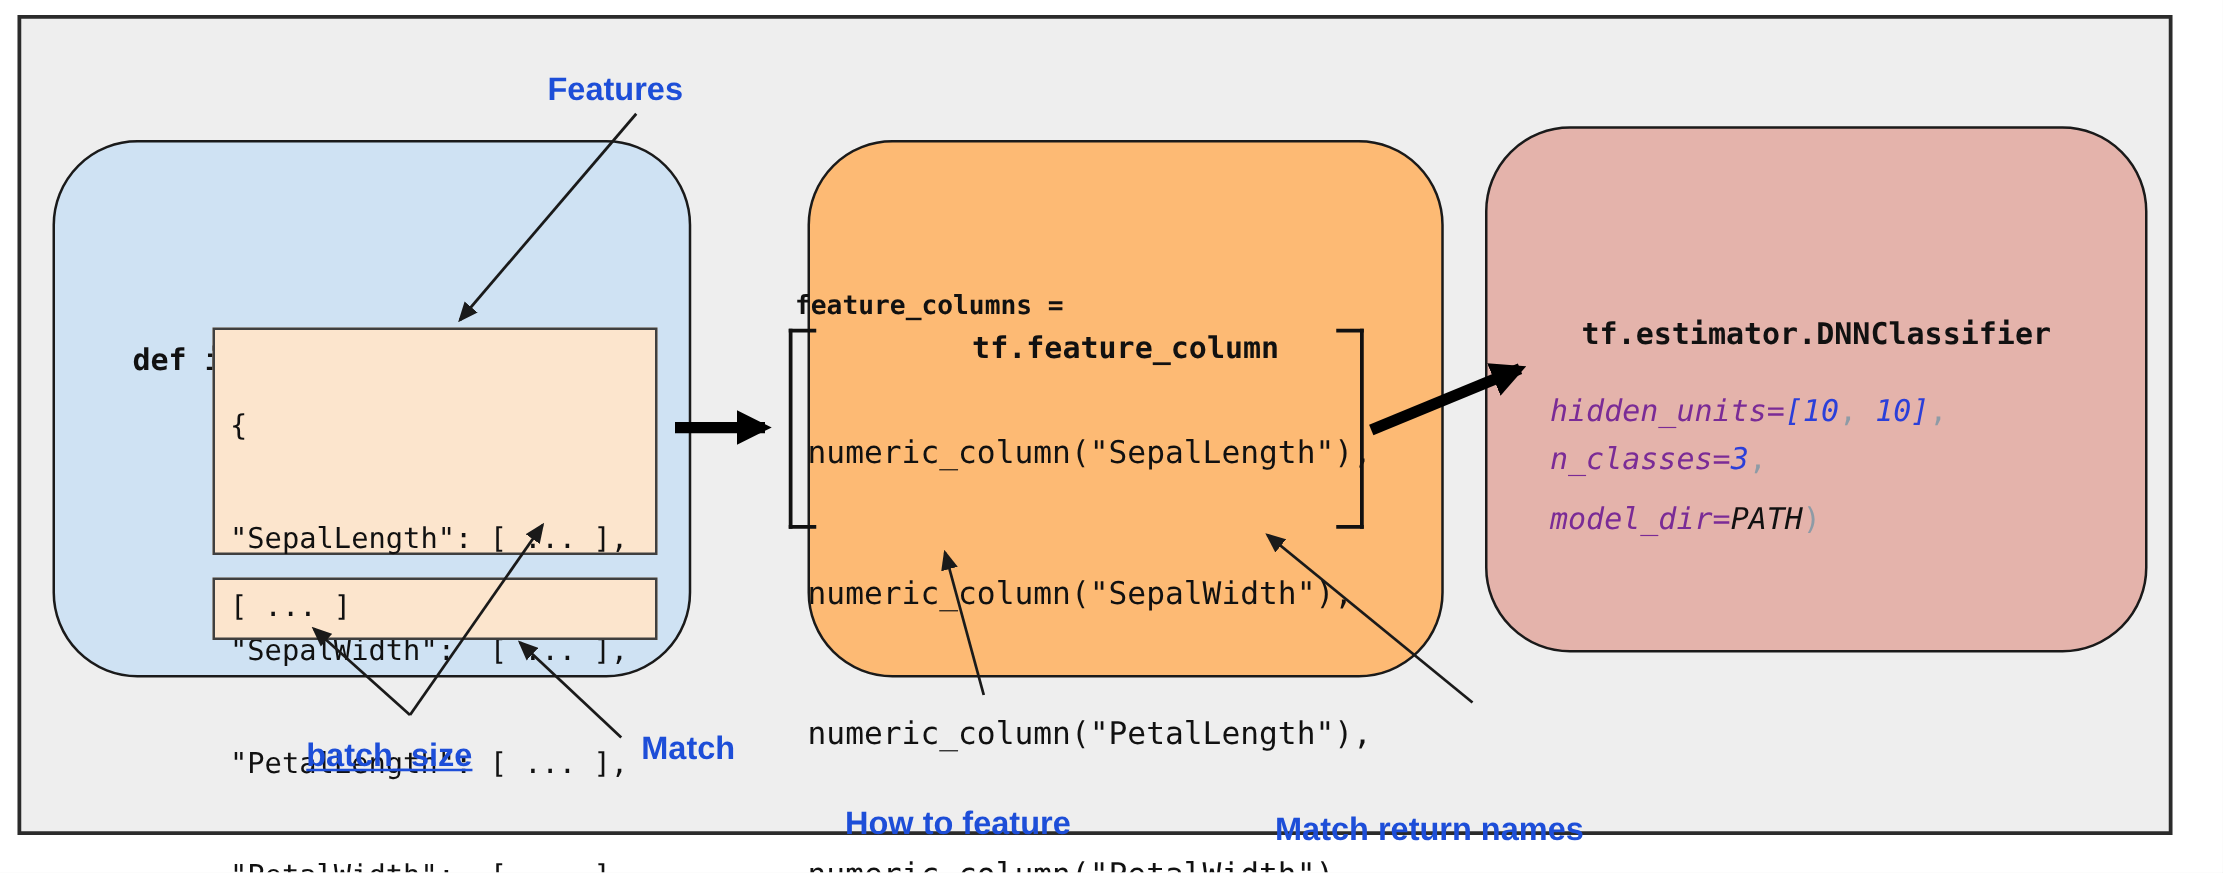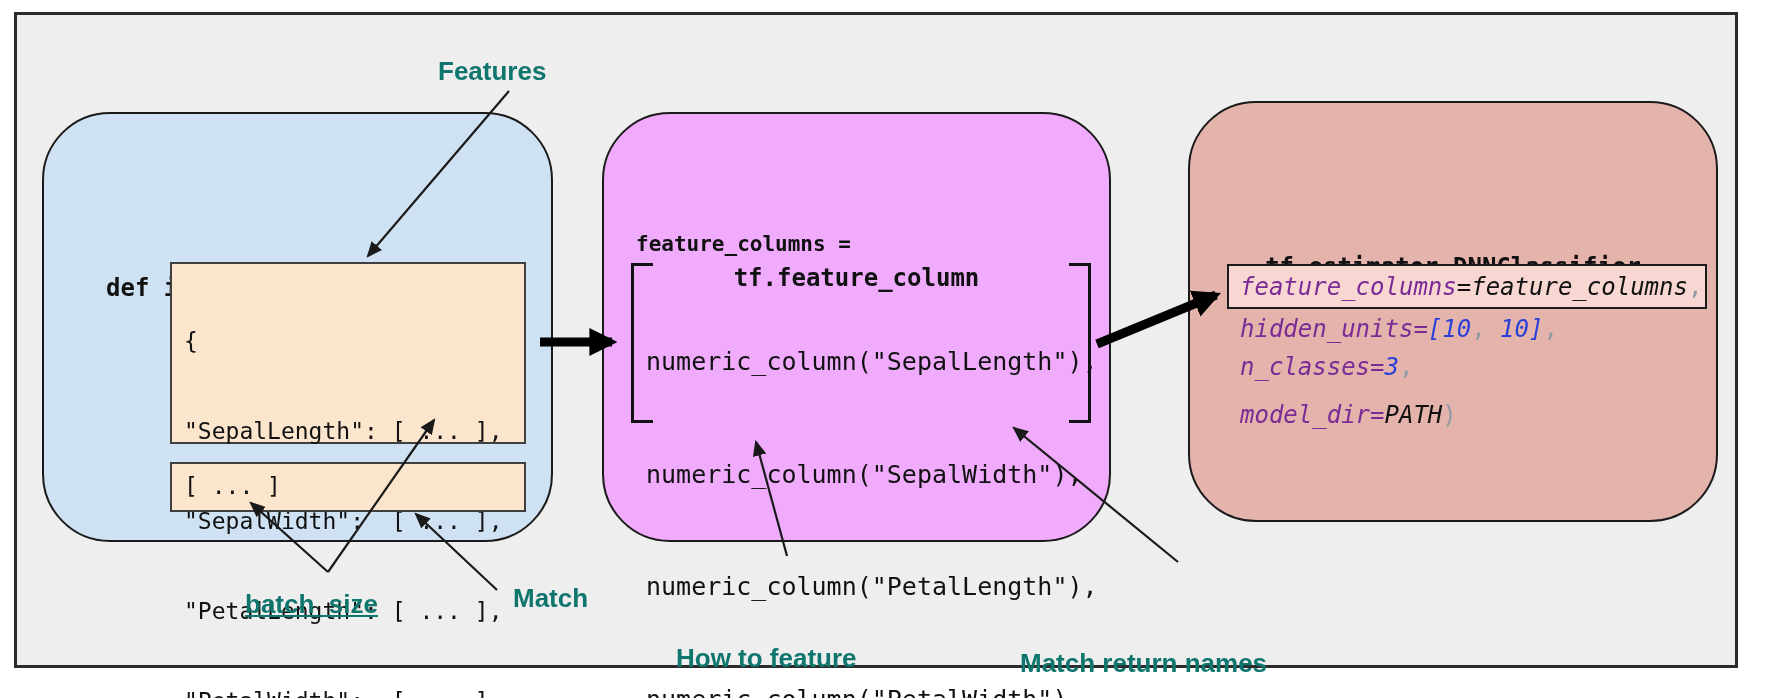--- a/index.html
+++ b/index.html
@@ -2,27 +2,27 @@
 <html><head>
 <meta charset="utf-8">
 <style>
   html,body{margin:0;padding:0;background:#ffffff;}
   #stage{position:relative;width:1778px;height:698px;background:#ffffff;overflow:hidden;
          font-family:"Liberation Sans","DejaVu Sans",sans-serif;}
   #frame{position:absolute;left:14px;top:12px;width:1718px;height:650px;
          background:#eeeeee;border:3px solid #2b2b2b;}
   .box{position:absolute;border:2px solid #1a1a1a;border-radius:68px;box-sizing:border-box;}
   #input-box{left:42px;top:112px;width:511px;height:430px;background:#cfe2f3;}
-  #feature-box{left:602px;top:112px;width:509px;height:430px;background:#f0abfc;}
+  #feature-box{left:646px;top:112px;width:509px;height:430px;background:#fdba74;}
   #estimator-box{left:1188px;top:101px;width:530px;height:421px;background:#e4b3ab;}
   .code{font-family:"DejaVu Sans Mono","Liberation Mono",monospace;color:#111;white-space:pre;}
   .abs{position:absolute;}
   .b{font-weight:bold;}
   .it{font-style:italic;}
-  .ann{position:absolute;font-weight:bold;font-size:26px;color:#0f766e;white-space:pre;}
+  .ann{position:absolute;font-weight:bold;font-size:26px;color:#1d4ed8;white-space:pre;}
   #def-line{left:62px;top:160px;font-size:24px;}
   #ellipsis-line{left:128px;top:192px;font-size:24px;}
   #return-line{left:128px;top:226px;font-size:23px;}
   .inner-block{position:absolute;background:#fce5cd;border:2px solid #3f3f3f;box-sizing:border-box;}
   #features-dict-box{left:170px;top:262px;width:356px;height:182px;}
   #features-dict-box .code{position:absolute;left:12px;top:2px;font-size:23px;line-height:30px;}
   #labels-box{left:170px;top:462px;width:356px;height:50px;}
   #labels-box .code{position:absolute;left:12px;top:9px;font-size:23px;}
   .box-title{position:absolute;top:150px;width:100%;text-align:center;font-size:24px;}
   #fc-assign{left:636px;top:232px;font-size:21px;}
@@ -85,23 +85,20 @@
     <div>numeric_column("SepalLength"),</div>
     <div>numeric_column("SepalWidth"),</div>
     <div>numeric_column("PetalLength"),</div>
     <div>numeric_column("PetalWidth")</div>
   </div>
 
   <div id="estimator-box" class="box">
     <div class="box-title code b">tf.estimator.DNNClassifier</div>
   </div>
 
-  <div id="clf-highlight">
-    <div class="code"><span class="purple it">feature_columns</span><span>=</span><span class="it">feature_columns</span><span class="gray">,</span></div>
-  </div>
 
   <div class="abs code argline" id="arg-hidden"><span class="purple it">hidden_units</span><span class="purple">=</span><span class="blue it">[</span><span class="blue it">10</span><span class="gray">, </span><span class="blue it">10</span><span class="blue it">]</span><span class="gray">,</span></div>
 
   <div class="abs code argline" id="arg-classes"><span class="purple it">n_classes</span><span class="purple">=</span><span class="blue it">3</span><span class="gray">,</span></div>
 
   <div class="abs code argline" id="arg-modeldir"><span class="purple it">model_dir</span><span class="purple">=</span><span class="it">PATH</span><span class="gray">)</span></div>
 
   <div class="ann" id="lbl-features">Features</div>
   <div class="ann" id="lbl-batch">batch_size</div>
   <div class="ann" id="lbl-labels">Match</div>

